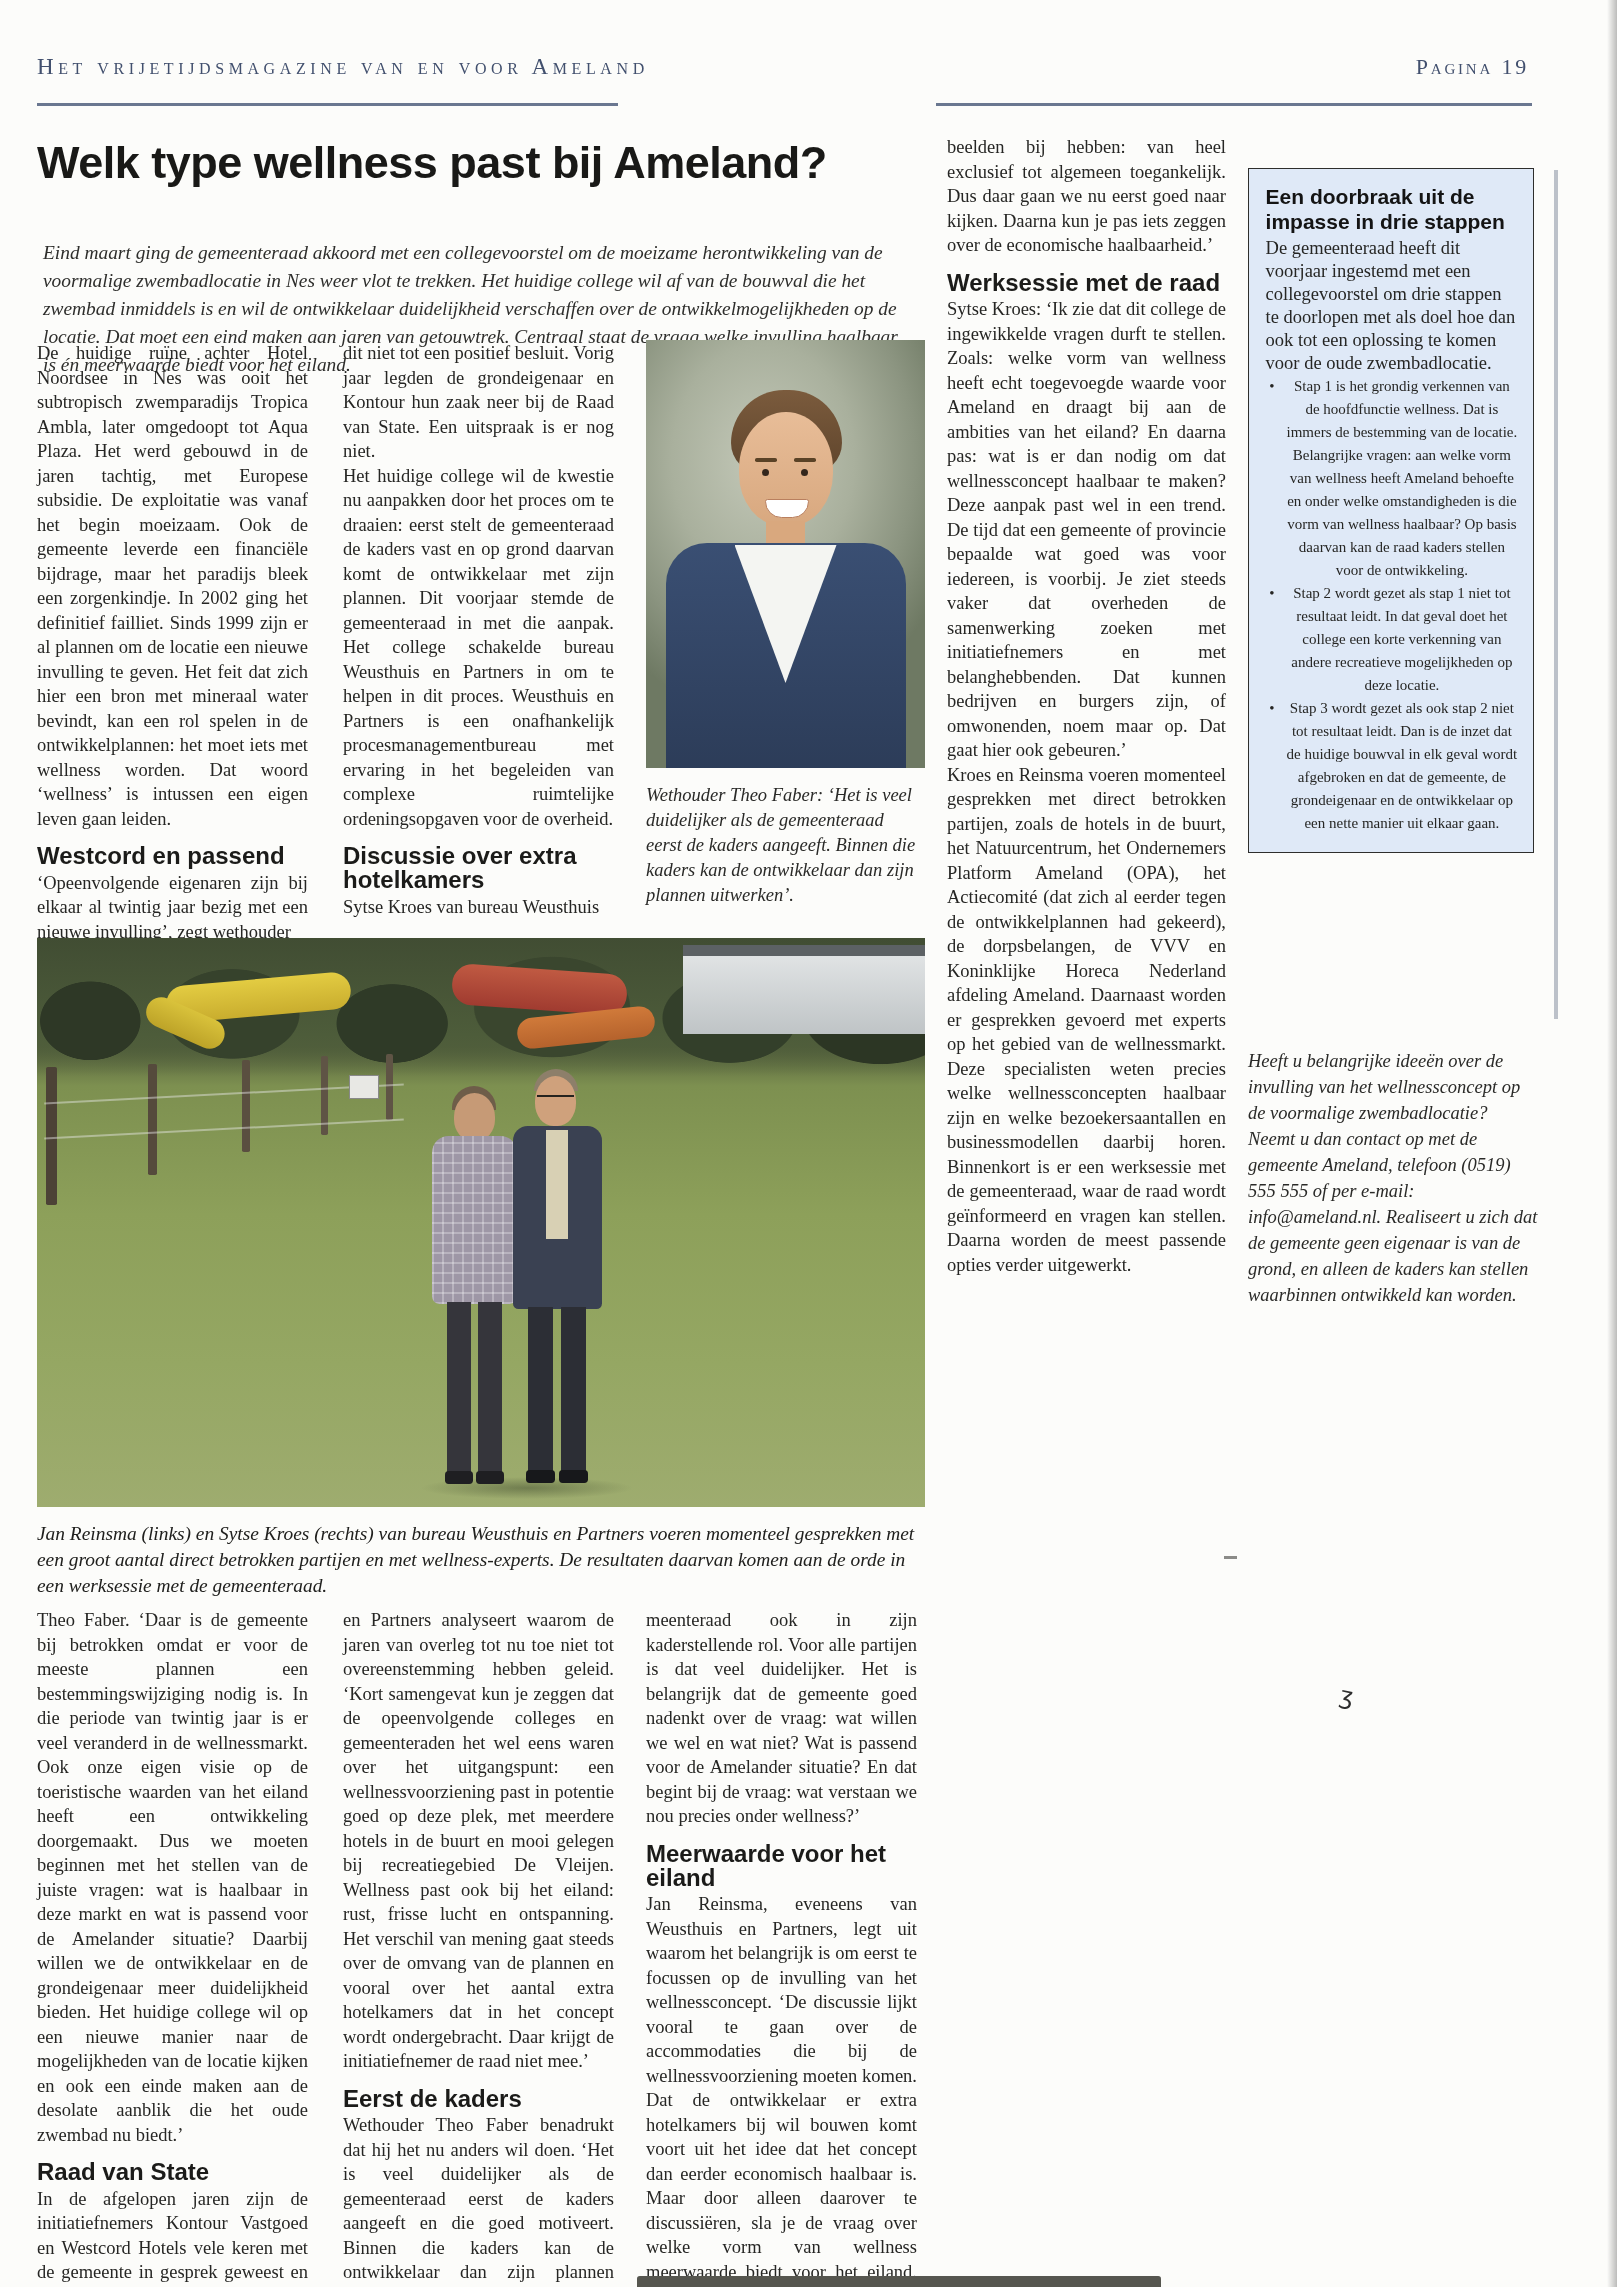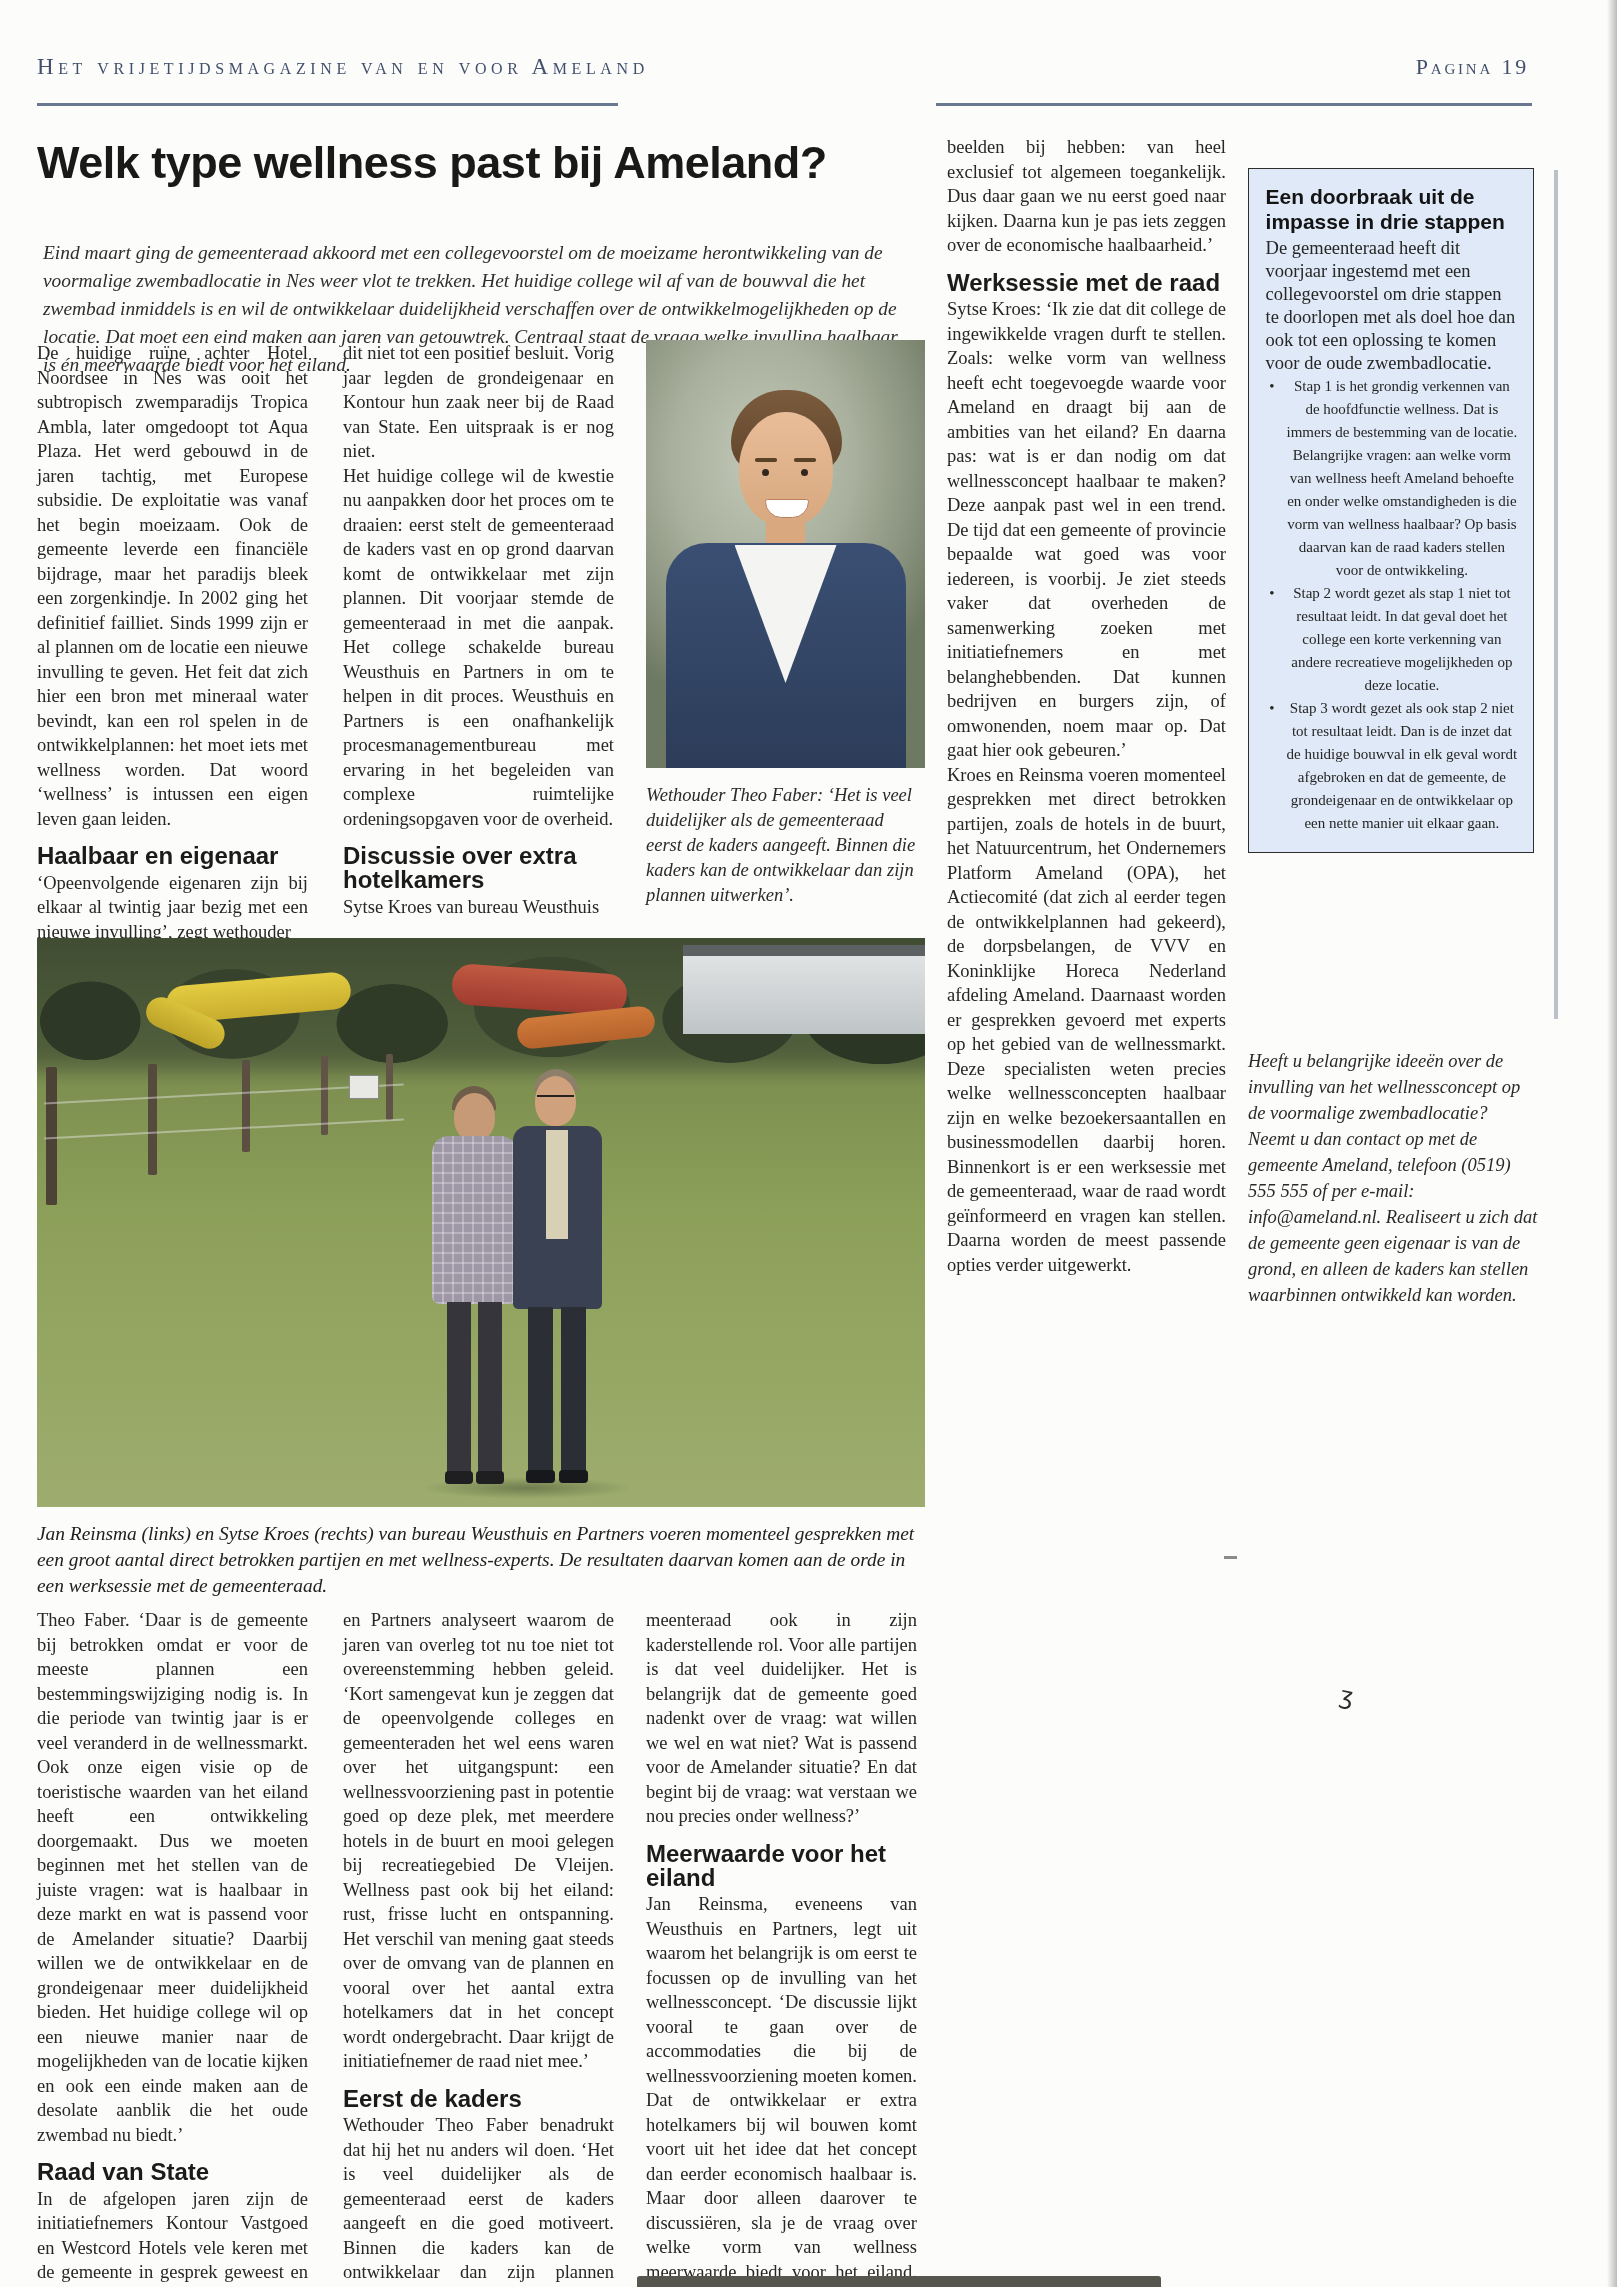--- a/index.html
+++ b/index.html
@@ -149,21 +149,21 @@
   <div class="masthead">Het vrijetijdsmagazine van en voor Ameland</div>
   <div class="pagenum">Pagina 19</div>
   <div class="rule rule-left"></div>
   <div class="rule rule-right"></div>
 
   <h1 class="headline">Welk type wellness past bij Ameland?</h1>
   <p class="lede">Eind maart ging de gemeenteraad akkoord met een collegevoorstel om de moeizame herontwikkeling van de voormalige zwembadlocatie in Nes weer vlot te trekken. Het huidige college wil af van de bouwval die het zwembad inmiddels is en wil de ontwikkelaar duidelijkheid verschaffen over de ontwikkelmogelijkheden op de locatie. Dat moet een eind maken aan jaren van getouwtrek. Centraal staat de vraag welke invulling haalbaar is én meerwaarde biedt voor het eiland.</p>
 
   <div class="col col1">
     <p>De huidige ruïne achter Hotel Noordsee in Nes was ooit het subtropisch zwemparadijs Tropica Ambla, later omgedoopt tot Aqua Plaza. Het werd gebouwd in de jaren tachtig, met Europese subsidie. De exploitatie was vanaf het begin moeizaam. Ook de gemeente leverde een financiële bijdrage, maar het paradijs bleek een zorgenkindje. In 2002 ging het definitief failliet. Sinds 1999 zijn er al plannen om de locatie een nieuwe invulling te geven. Het feit dat zich hier een bron met mineraal water bevindt, kan een rol spelen in de ontwikkelplannen: het moet iets met wellness worden. Dat woord ‘wellness’ is intussen een eigen leven gaan leiden.</p>
-    <h3 class="subhead">Haalbaar en eigenaar</h3>
+    <h3 class="subhead">Westcord en passend</h3>
     <p>‘Opeenvolgende eigenaren zijn bij elkaar al twintig jaar bezig met een nieuwe invulling’, zegt wethouder</p>
   </div>
 
   <div class="col col2">
     <p>dit niet tot een positief besluit. Vorig jaar legden de grondeigenaar en Kontour hun zaak neer bij de Raad van State. Een uitspraak is er nog niet.</p>
     <p>Het huidige college wil de kwestie nu aanpakken door het proces om te draaien: eerst stelt de gemeenteraad de kaders vast en op grond daarvan komt de ontwikkelaar met zijn plannen. Dit voorjaar stemde de gemeenteraad in met die aanpak. Het college schakelde bureau Weusthuis en Partners in om te helpen in dit proces. Weusthuis en Partners is een onafhankelijk procesmanagementbureau met ervaring in het begeleiden van complexe ruimtelijke ordeningsopgaven voor de overheid.</p>
     <h3 class="subhead">Discussie over extra hotelkamers</h3>
     <p>Sytse Kroes van bureau Weusthuis</p>
   </div>
 

